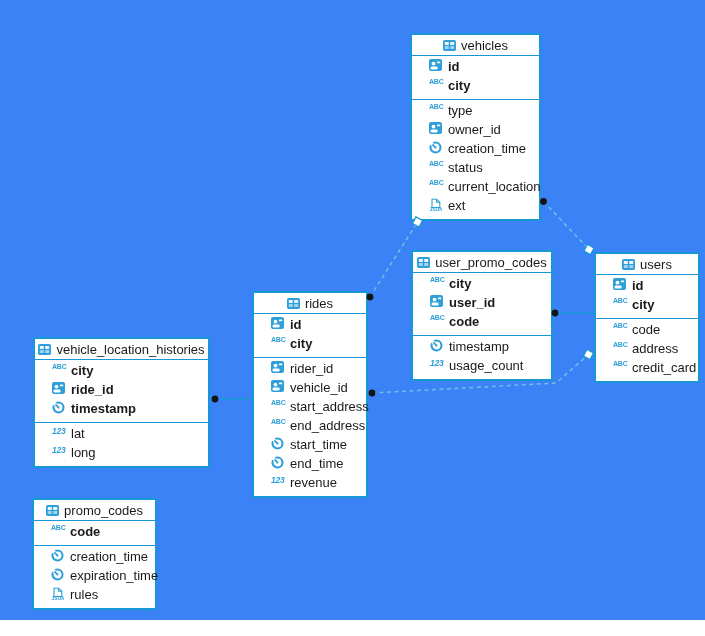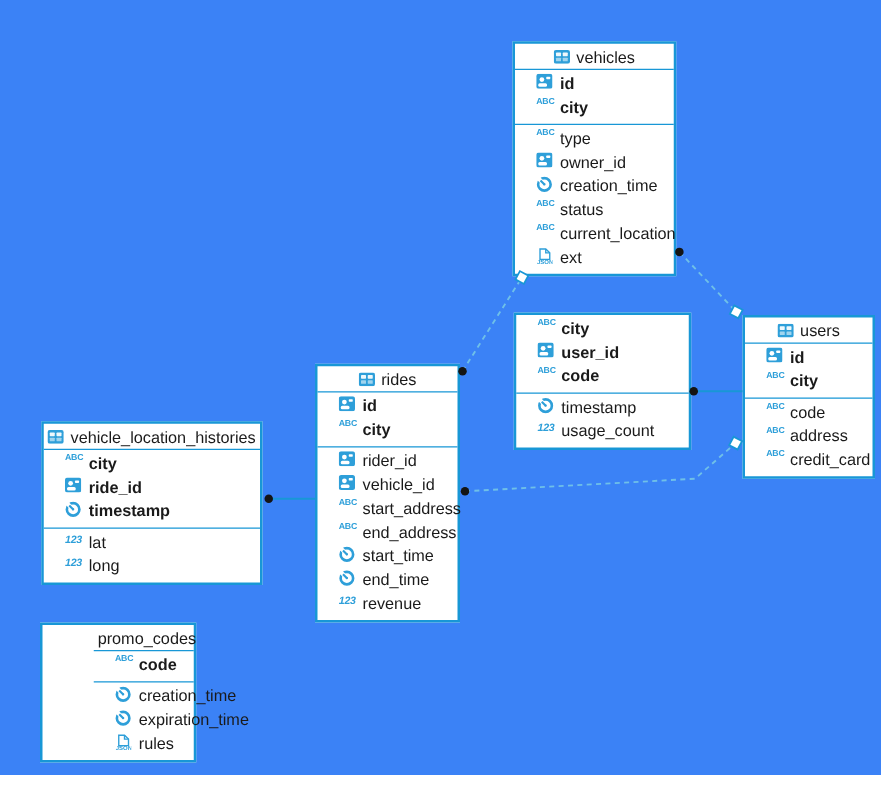--- a/index.html
+++ b/index.html
@@ -124,20 +124,32 @@
               <path d="M3 1.2 h4.6 l3.2 3.1 v5.2 h-7.8 z" fill="#fff" stroke="#2e9fd9" stroke-width="1.1"></path>
               <path d="M7.6 1.2 v3.1 h3.2" fill="none" stroke="#2e9fd9" stroke-width="1.1"></path>
               <text x="0.6" y="13.4" font-size="4.8" font-weight="bold" fill="#2e9fd9" font-family="Liberation Sans,sans-serif">JSON</text>
             </svg>
           </span>
           <span class="col-label">ext</span>
         </div>
       </div>
     </div>
     <div class="erd-table" style="left: 411px; top: 250px; width: 142px;">
+      <div class="tbl-header">
+        <span class="icon" style="width: auto; min-width: 0px;">
+          <svg width="13" height="11" viewBox="0 0 13 11">
+            <rect width="13" height="11" rx="1.8" fill="#2e9fd9"></rect>
+            <rect x="1.8" y="2" width="4" height="2.9" rx="0.5" fill="#fff" opacity="0.92"></rect>
+            <rect x="7.2" y="2" width="4" height="2.9" rx="0.5" fill="#fff" opacity="0.92"></rect>
+            <rect x="1.8" y="6.1" width="4" height="2.9" rx="0.5" fill="#fff" opacity="0.55"></rect>
+            <rect x="7.2" y="6.1" width="4" height="2.9" rx="0.5" fill="#fff" opacity="0.55"></rect>
+          </svg>
+        </span>
+        <span>user_promo_codes</span>
+      </div>
       <div class="tbl-section keys">
         <div class="tbl-row key">
           <span class="icon">
             <span class="abc-glyph">ABC</span>
           </span>
           <span class="col-label">city</span>
         </div>
         <div class="tbl-row key">
           <span class="icon">
             <svg width="13" height="12" viewBox="0 0 13 12">
@@ -377,21 +389,21 @@
           <span class="col-label">lat</span>
         </div>
         <div class="tbl-row">
           <span class="icon">
             <span class="num-glyph">123</span>
           </span>
           <span class="col-label">long</span>
         </div>
       </div>
     </div>
-    <div class="erd-table" style="left: 32px; top: 498px; width: 125px; padding-left: 41px;">
+    <div class="erd-table" style="left: 32px; top: 498px; width: 125px;">
       <div class="tbl-header">
         <span class="icon" style="width: auto; min-width: 0px;">
           <svg width="13" height="11" viewBox="0 0 13 11">
             <rect width="13" height="11" rx="1.8" fill="#2e9fd9"></rect>
             <rect x="1.8" y="2" width="4" height="2.9" rx="0.5" fill="#fff" opacity="0.92"></rect>
             <rect x="7.2" y="2" width="4" height="2.9" rx="0.5" fill="#fff" opacity="0.92"></rect>
             <rect x="1.8" y="6.1" width="4" height="2.9" rx="0.5" fill="#fff" opacity="0.55"></rect>
             <rect x="7.2" y="6.1" width="4" height="2.9" rx="0.5" fill="#fff" opacity="0.55"></rect>
           </svg>
         </span>

